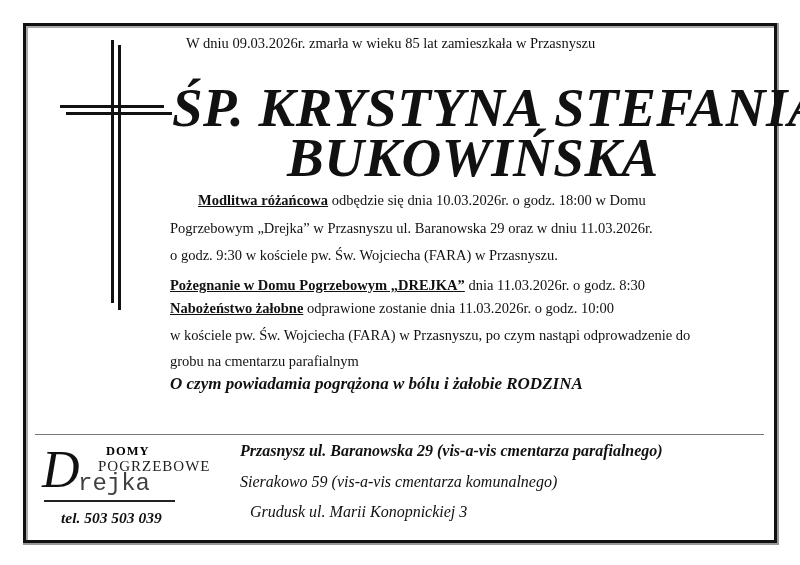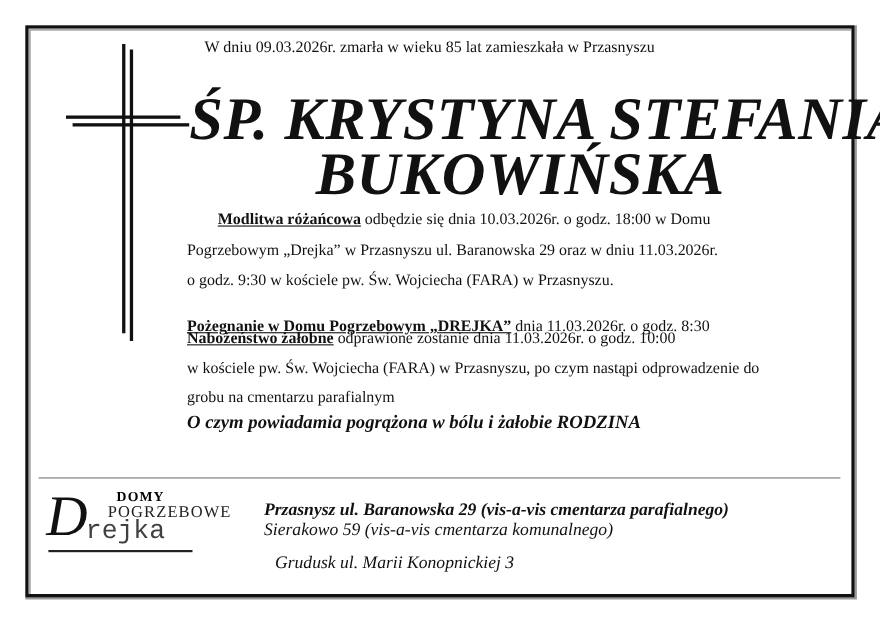--- a/index.html
+++ b/index.html
@@ -20,21 +20,21 @@
              font-style: italic; white-space: nowrap; }
   .divider { position: absolute; left: 35px; top: 434px; width: 729px; height: 1px; background: #777; }
   .logo { position: absolute; left: 42px; top: 440px; width: 140px; height: 90px; }
   .logo-domy { position: absolute; left: 64px; top: 4px; font-size: 12.5px; letter-spacing: 1px; color: #000000; font-weight: bold; }
   .logo-pogrzebowe { position: absolute; left: 56px; top: 18px; font-size: 15px; letter-spacing: 1px; color: #222; }
   .logo-d { position: absolute; left: 0px; top: 4px; font-size: 52px; font-style: italic; line-height: 52px; color: #111; }
   .logo-rejka { position: absolute; left: 36px; top: 30px; font-family: Liberation Mono, monospace; font-size: 24px; color: #404040; }
   .logo-line { position: absolute; left: 2px; top: 60px; width: 131px; height: 2px; background: #222; }
   .logo-tel { position: absolute; left: 19px; top: 69px; font-size: 15.5px; font-weight: bold; font-style: italic; }
   .addr { position: absolute; left: 240px; font-size: 16px; font-style: italic; white-space: nowrap; }
-  .addr1 { top: 442px; font-weight: bold; margin-top: 13px; }
+  .addr1 { top: 442px; font-weight: bold; }
   .addr2 { top: 473px; }
   .addr3 { top: 503px; margin-left: 10px; }
 </style>
 </head>
 <body>
 
 <div class="frame"></div>
 
 <div>
   <div class="cross-line" style="left:111px; top:40px; width:3px; height:263px;"></div>
@@ -44,32 +44,33 @@
 </div>
 
 <div class="top-line">W dniu 09.03.2026r. zmarła w wieku 85 lat zamieszkała w Przasnyszu</div>
 
 <div class="name name1">ŚP. KRYSTYNA STEFANIA</div>
 <div class="name name2">BUKOWIŃSKA</div>
 
 <div class="body-line" style="top:191px;margin-left:28px;"><b class="u">Modlitwa różańcowa</b><span> odbędzie się dnia 10.03.2026r. o godz. 18:00 w Domu</span></div>
 <div class="body-line" style="top:219px;"><span>Pogrzebowym „Drejka” w Przasnyszu ul. Baranowska 29  oraz w dniu 11.03.2026r.</span></div>
 <div class="body-line" style="top:246px;"><span>o godz. 9:30 w kościele pw. Św. Wojciecha (FARA) w Przasnyszu.</span></div>
-<div class="body-line" style="top:288px;"><b class="u">Pożegnanie w Domu Pogrzebowym „DREJKA”</b><span> dnia 11.03.2026r. o godz. 8:30</span></div>
+<div class="body-line" style="top:276px;"><b class="u">Pożegnanie w Domu Pogrzebowym „DREJKA”</b><span> dnia 11.03.2026r. o godz. 8:30</span></div>
 <div class="body-line" style="top:299px;"><b class="u">Nabożeństwo żałobne</b><span> odprawione zostanie dnia 11.03.2026r. o godz. 10:00</span></div>
 <div class="body-line" style="top:326px;"><span>w kościele pw. Św. Wojciecha (FARA) w Przasnyszu, po czym nastąpi odprowadzenie do</span></div>
 <div class="body-line" style="top:352px;"><span>grobu na cmentarzu parafialnym</span></div>
 
 <div class="closing">O czym powiadamia pogrążona w bólu i żałobie RODZINA</div>
 
 <div class="divider"></div>
 
 <div class="logo">
   <span class="logo-domy">DOMY</span>
   <span class="logo-pogrzebowe">POGRZEBOWE</span>
   <span class="logo-d">D</span>
   <span class="logo-rejka">rejka</span>
   <div class="logo-line"></div>
+  <span class="logo-tel">tel. 503 503 039</span>
 </div>
 
 <div class="addr addr1">Przasnysz ul. Baranowska 29 (vis-a-vis cmentarza parafialnego)</div>
 <div class="addr addr2">Sierakowo 59 (vis-a-vis cmentarza komunalnego)</div>
 <div class="addr addr3">Grudusk ul. Marii Konopnickiej 3</div>
 
 </body></html>

